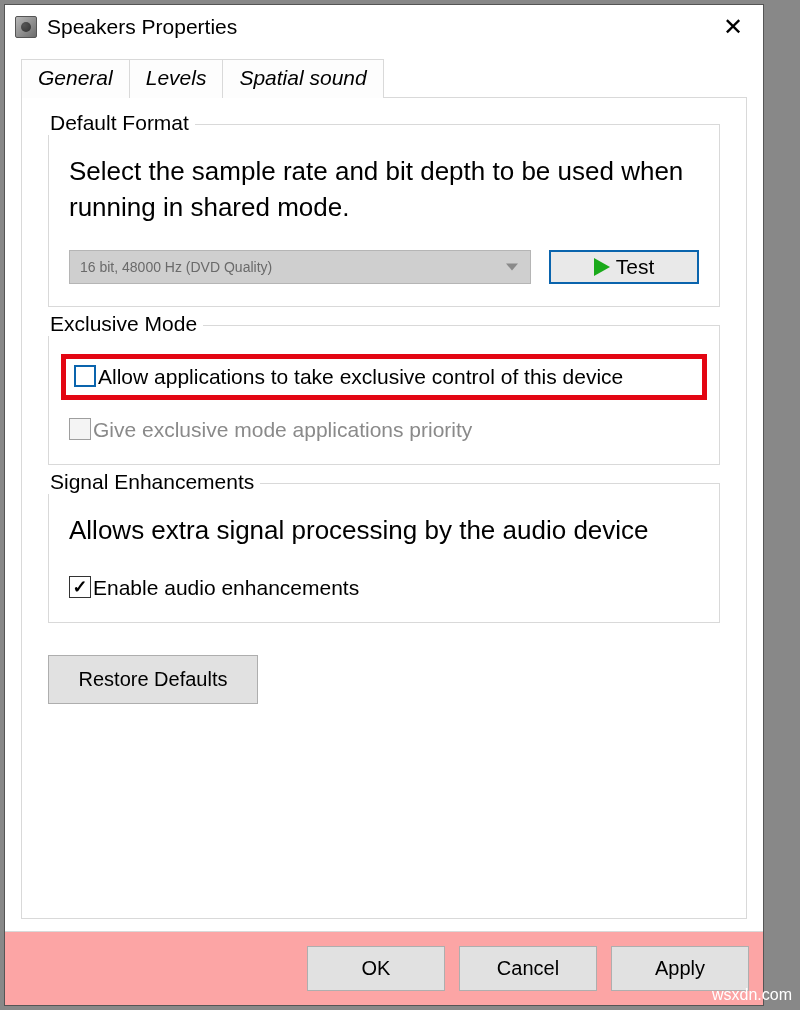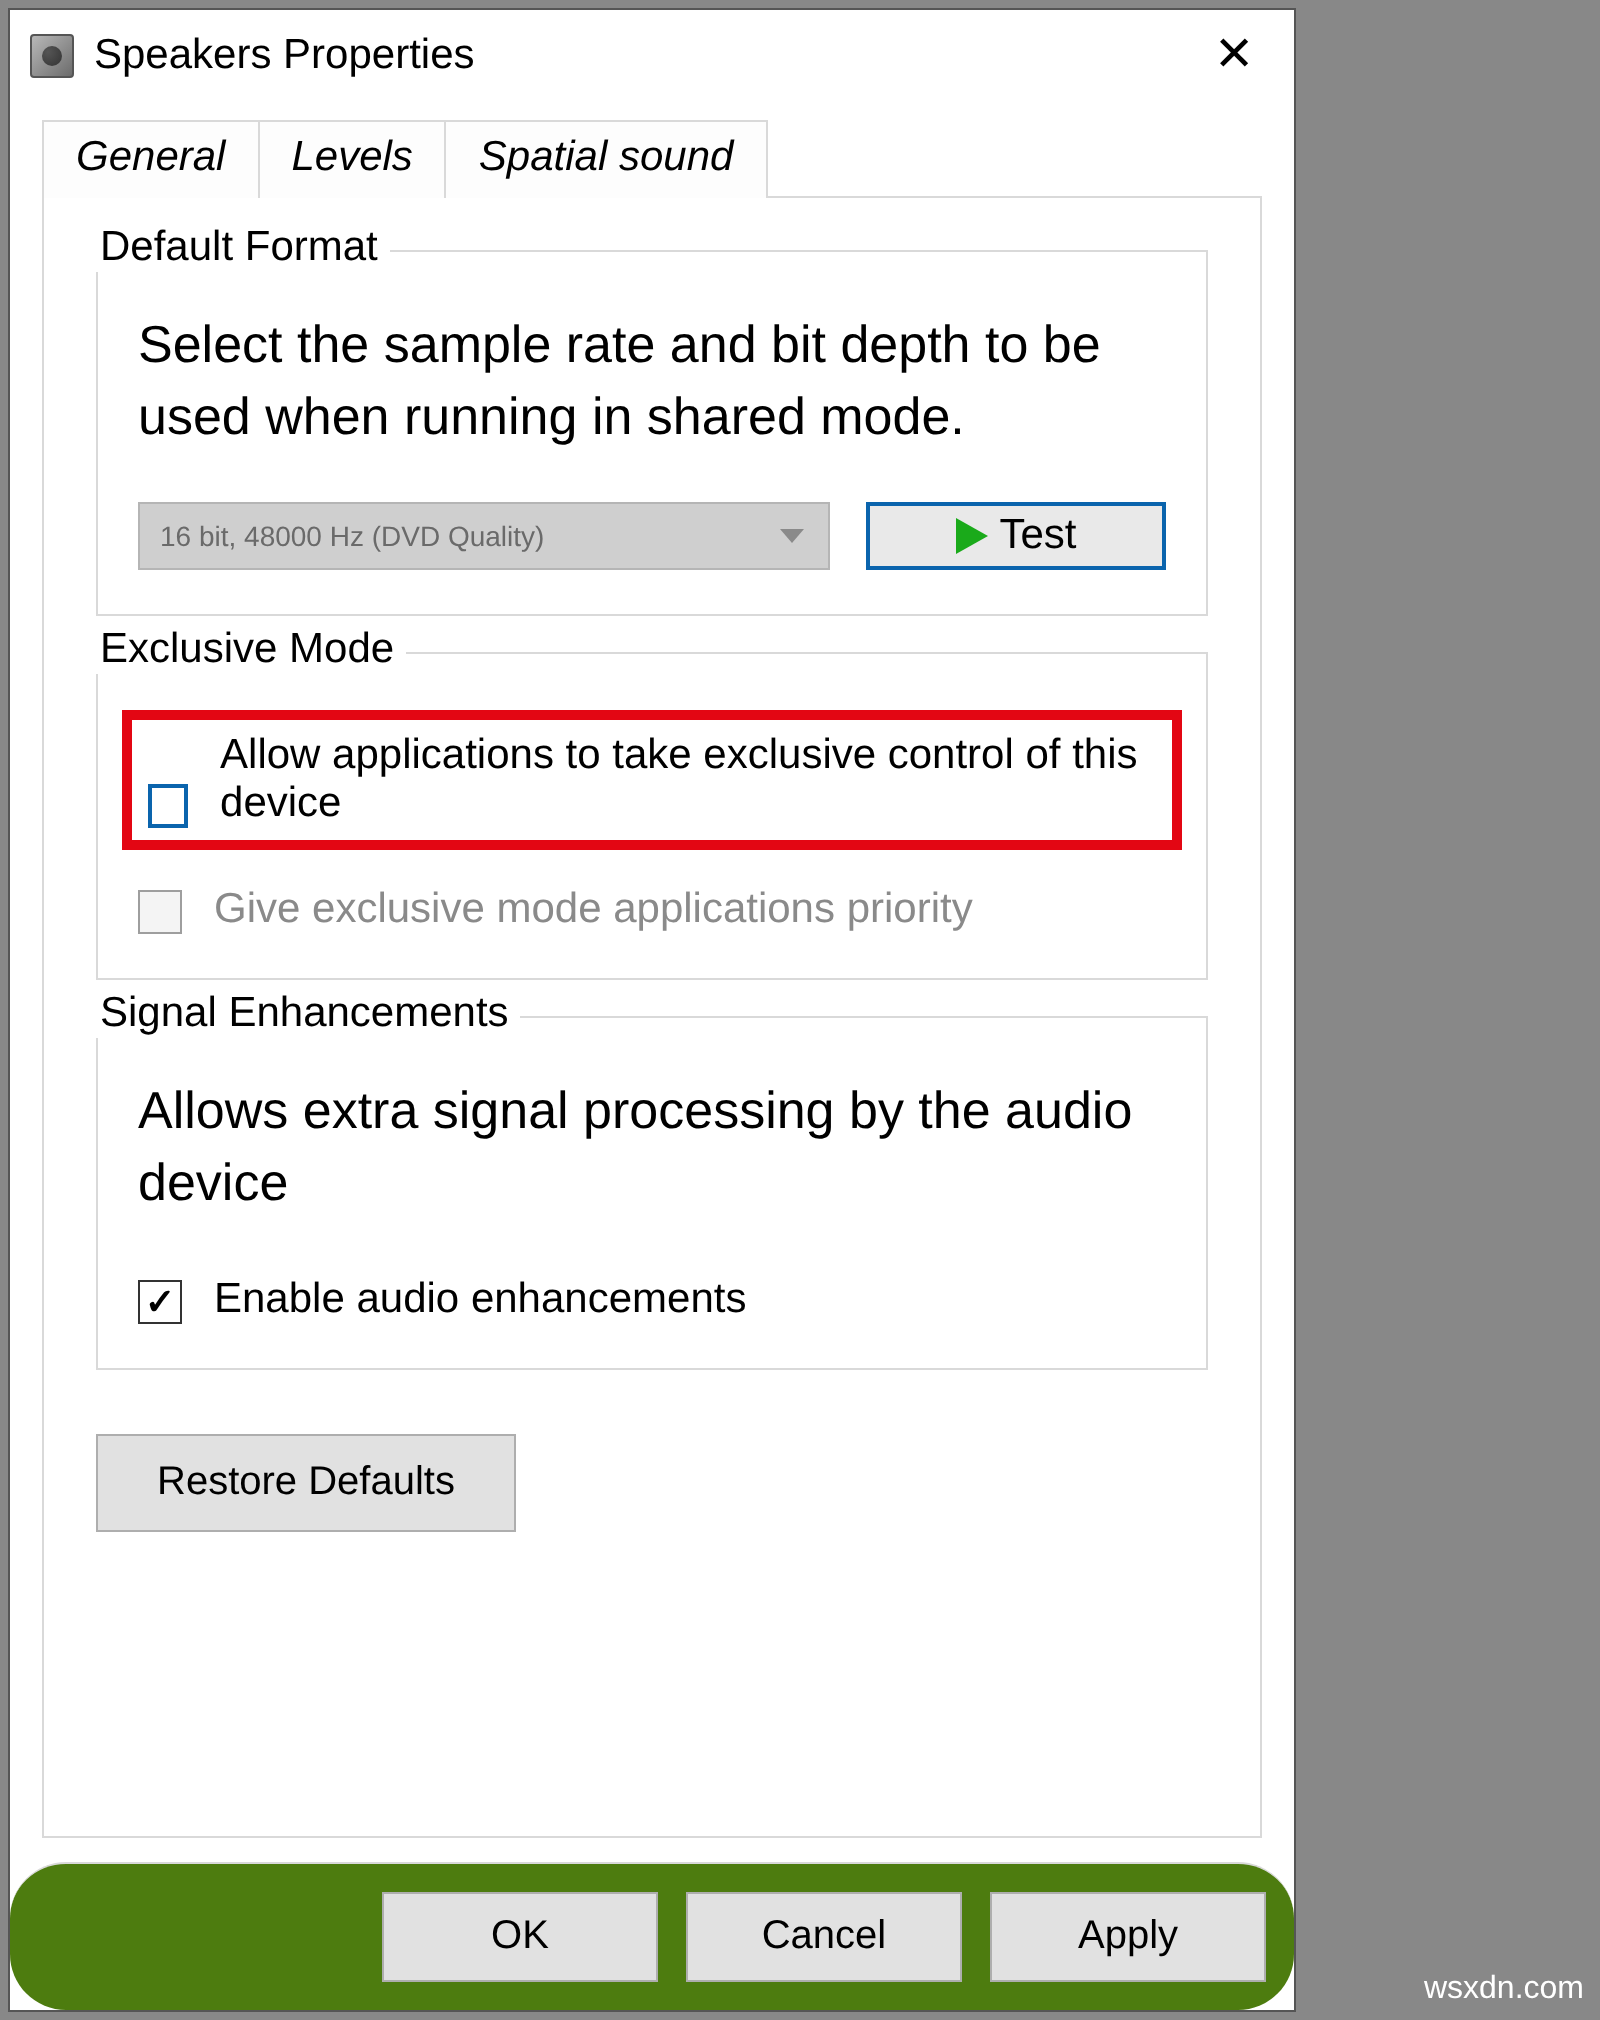--- a/index.html
+++ b/index.html
@@ -1,20 +1,20 @@
 <!DOCTYPE html>
 <html><head>
 <meta charset="utf-8">
 <style>
   * { box-sizing: border-box; font-family: "Segoe UI", Tahoma, sans-serif; }
   body { margin: 0; background: #888; padding: 4px; width: 800px; }
   .window {
     background: #fff;
     border: 1px solid #555;
-    width: 644px;
+    width: 760px;
     height: 1002px;
     display: flex;
     flex-direction: column;
   }
   .titlebar {
     display: flex;
     align-items: center;
     padding: 8px 10px 10px 10px;
     font-size: 21px;
     color: #000;
@@ -120,21 +120,21 @@
     gap:6px; font-size:21px; color:#000; cursor:pointer;
   }
   .play-tri {
     width:0;height:0;
     border-top:9px solid transparent;
     border-bottom:9px solid transparent;
     border-left:16px solid #1aaa1a;
   }
 
   .cb-row {
-    display:flex; align-items:flex-end; gap:16px;
+    display:flex; align-items:flex-start; gap:2px;
     font-size:21px; margin-top:6px;
   }
   .cb {
     width:22px; height:22px; border:1px solid #333;
     display:inline-flex; align-items:center; justify-content:center;
     background:#fff;
   }
   .cb.blue { border:2px solid #0a64ad; }
   .cb.disabled { border-color:#9e9e9e; background:#f4f4f4; }
   .cb.checked::after{
@@ -155,22 +155,21 @@
     margin-top:32px;
     width:210px; padding:12px 0;
     background:#e1e1e1; border:1px solid #aeaeae;
     font-size:20px; color:#000; text-align:center; cursor:pointer;
   }
 
   .button-bar {
     border-top:1px solid #d9d9d9;
     display:flex; justify-content:flex-end; gap:14px;
     padding:14px 14px;
-    background:#4d7c0f;
-    border-radius:28px;
+    background:#fca5a5;
   }
   .btn {
     min-width:138px; padding:10px 0;
     background:#e1e1e1; border:1px solid #aeaeae;
     font-size:20px; color:#000; text-align:center; cursor:pointer;
   }
   .watermark{
     position:fixed; right:8px; bottom:6px; font-size:16px; color:#ffffff;
   }
 </style>

